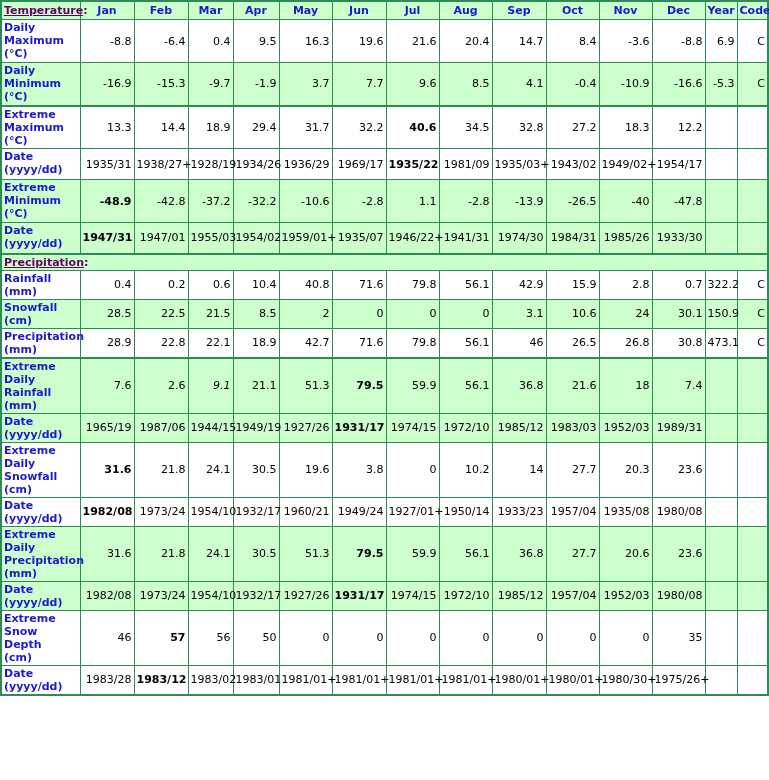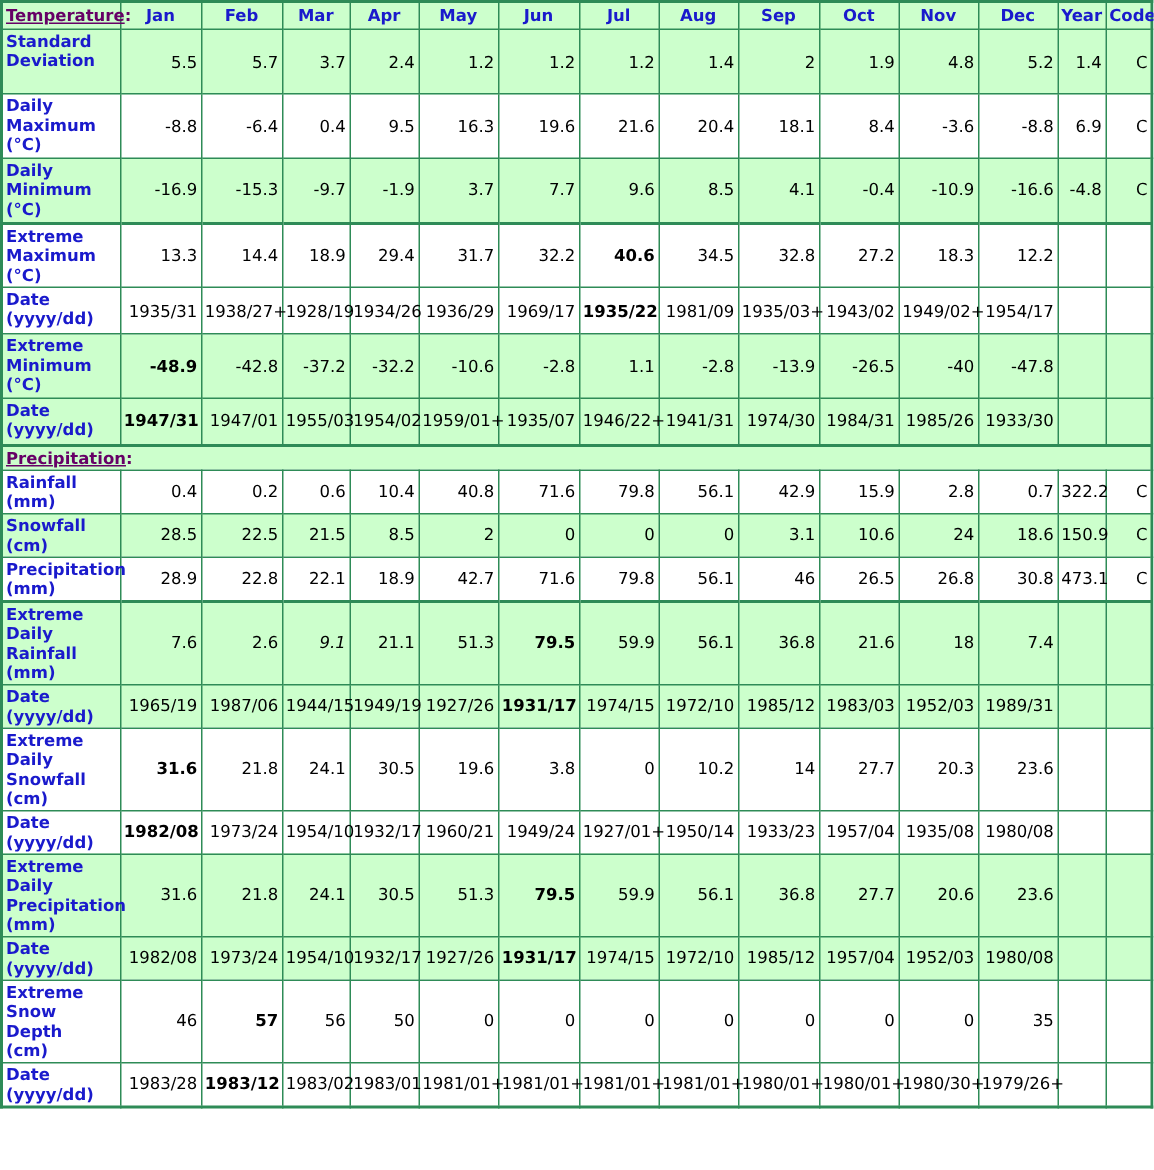--- a/index.html
+++ b/index.html
@@ -79,69 +79,52 @@
       <th class="col-head">Aug</th>
       <th class="col-head">Sep</th>
       <th class="col-head">Oct</th>
       <th class="col-head">Nov</th>
       <th class="col-head">Dec</th>
       <th class="col-head">Year</th>
       <th class="col-head">Code</th>
     </tr>
   </thead>
   <tbody id="tbody-temp">
-      <tr class="g" style="height: 43px;">
-        <td class="rl"><span>Standard</span><br><span>Deviation</span></td>
-        <td class="v">5.5</td>
-        <td class="v">5.7</td>
-        <td class="v">3.7</td>
-        <td class="v">2.4</td>
-        <td class="v">1.2</td>
-        <td class="v">1.2</td>
-        <td class="v">1.2</td>
-        <td class="v">1.4</td>
-        <td class="v">2</td>
-        <td class="v">1.9</td>
-        <td class="v">4.8</td>
-        <td class="v">5.2</td>
-        <td class="v">1.4</td>
-        <td class="code">C</td>
-      </tr>
       <tr class="w" style="height: 43px;">
         <td class="rl"><span>Daily</span><br><span>Maximum</span><br><span>(°C)</span></td>
         <td class="v">-8.8</td>
         <td class="v">-6.4</td>
         <td class="v">0.4</td>
         <td class="v">9.5</td>
         <td class="v">16.3</td>
         <td class="v">19.6</td>
         <td class="v">21.6</td>
         <td class="v">20.4</td>
-        <td class="v">18.1</td>
+        <td class="v">14.7</td>
         <td class="v">8.4</td>
         <td class="v">-3.6</td>
         <td class="v">-8.8</td>
         <td class="v">6.9</td>
         <td class="code">C</td>
       </tr>
       <tr class="g" style="height: 43px;">
         <td class="rl"><span>Daily</span><br><span>Minimum</span><br><span>(°C)</span></td>
         <td class="v">-16.9</td>
         <td class="v">-15.3</td>
         <td class="v">-9.7</td>
         <td class="v">-1.9</td>
         <td class="v">3.7</td>
         <td class="v">7.7</td>
         <td class="v">9.6</td>
         <td class="v">8.5</td>
         <td class="v">4.1</td>
         <td class="v">-0.4</td>
         <td class="v">-10.9</td>
         <td class="v">-16.6</td>
-        <td class="v">-4.8</td>
+        <td class="v">-5.3</td>
         <td class="code">C</td>
       </tr>
       <tr class="w sep" style="height: 43px;">
         <td class="rl" style="border-top: 2px solid rgb(46, 139, 87);"><span>Extreme</span><br><span>Maximum</span><br><span>(°C)</span></td>
         <td class="v" style="border-top: 2px solid rgb(46, 139, 87);">13.3</td>
         <td class="v" style="border-top: 2px solid rgb(46, 139, 87);">14.4</td>
         <td class="v" style="border-top: 2px solid rgb(46, 139, 87);">18.9</td>
         <td class="v" style="border-top: 2px solid rgb(46, 139, 87); text-align: right;">29.4</td>
         <td class="v" style="border-top: 2px solid rgb(46, 139, 87);">31.7</td>
         <td class="v" style="border-top: 2px solid rgb(46, 139, 87); margin-left: 36px;">32.2</td>
@@ -235,21 +218,21 @@
         <td class="v">22.5</td>
         <td class="v">21.5</td>
         <td class="v">8.5</td>
         <td class="v">2</td>
         <td class="v">0</td>
         <td class="v">0</td>
         <td class="v">0</td>
         <td class="v">3.1</td>
         <td class="v">10.6</td>
         <td class="v">24</td>
-        <td class="v">18.6</td>
+        <td class="v">30.1</td>
         <td class="v">150.9</td>
         <td class="code">C</td>
       </tr>
       <tr class="w" style="height: 29px;">
         <td class="rl"><span>Precipitation</span><br><span>(mm)</span></td>
         <td class="v">28.9</td>
         <td class="v">22.8</td>
         <td class="v">22.1</td>
         <td class="v">18.9</td>
         <td class="v">42.7</td>
@@ -388,19 +371,19 @@
         <td class="v b">1983/12</td>
         <td class="v">1983/02</td>
         <td class="v">1983/01</td>
         <td class="v">1981/01+</td>
         <td class="v">1981/01+</td>
         <td class="v">1981/01+</td>
         <td class="v">1981/01+</td>
         <td class="v">1980/01+</td>
         <td class="v">1980/01+</td>
         <td class="v">1980/30+</td>
-        <td class="v">1979/26+</td>
+        <td class="v">1975/26+</td>
         <td class="v"></td>
         <td class="code"></td>
       </tr>
     </tbody>
 
 </table>
 
 </body></html>

